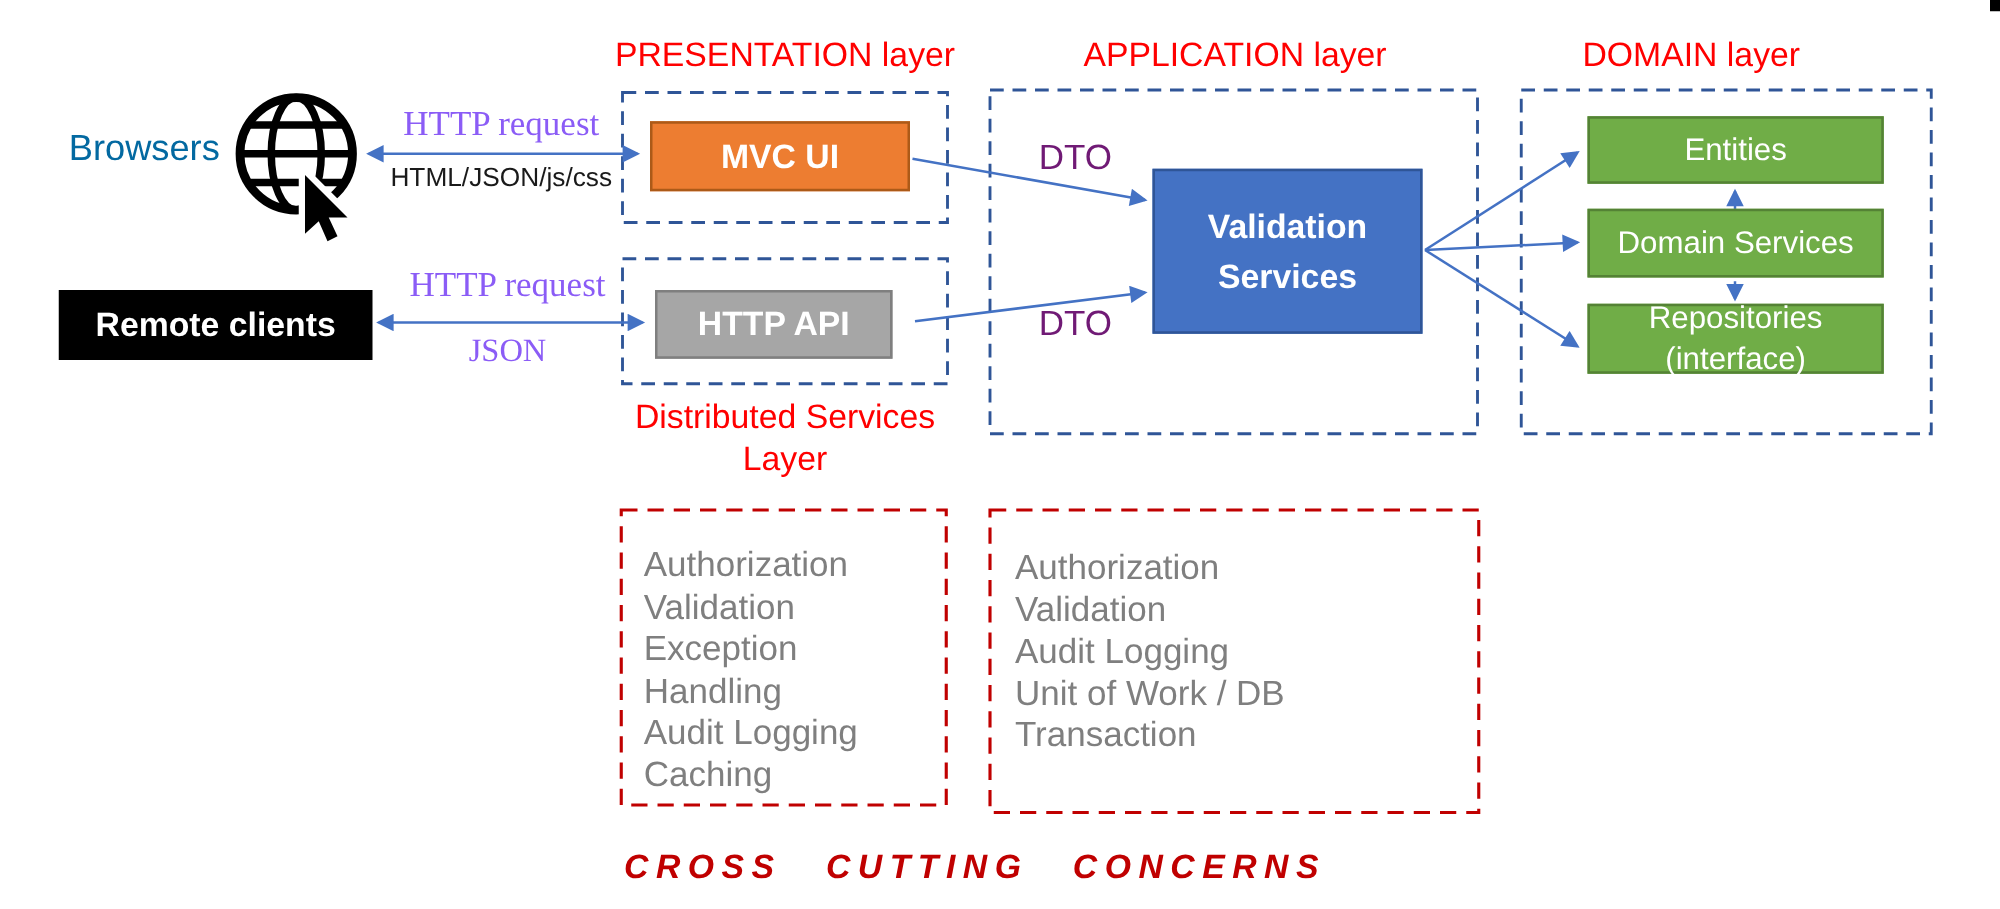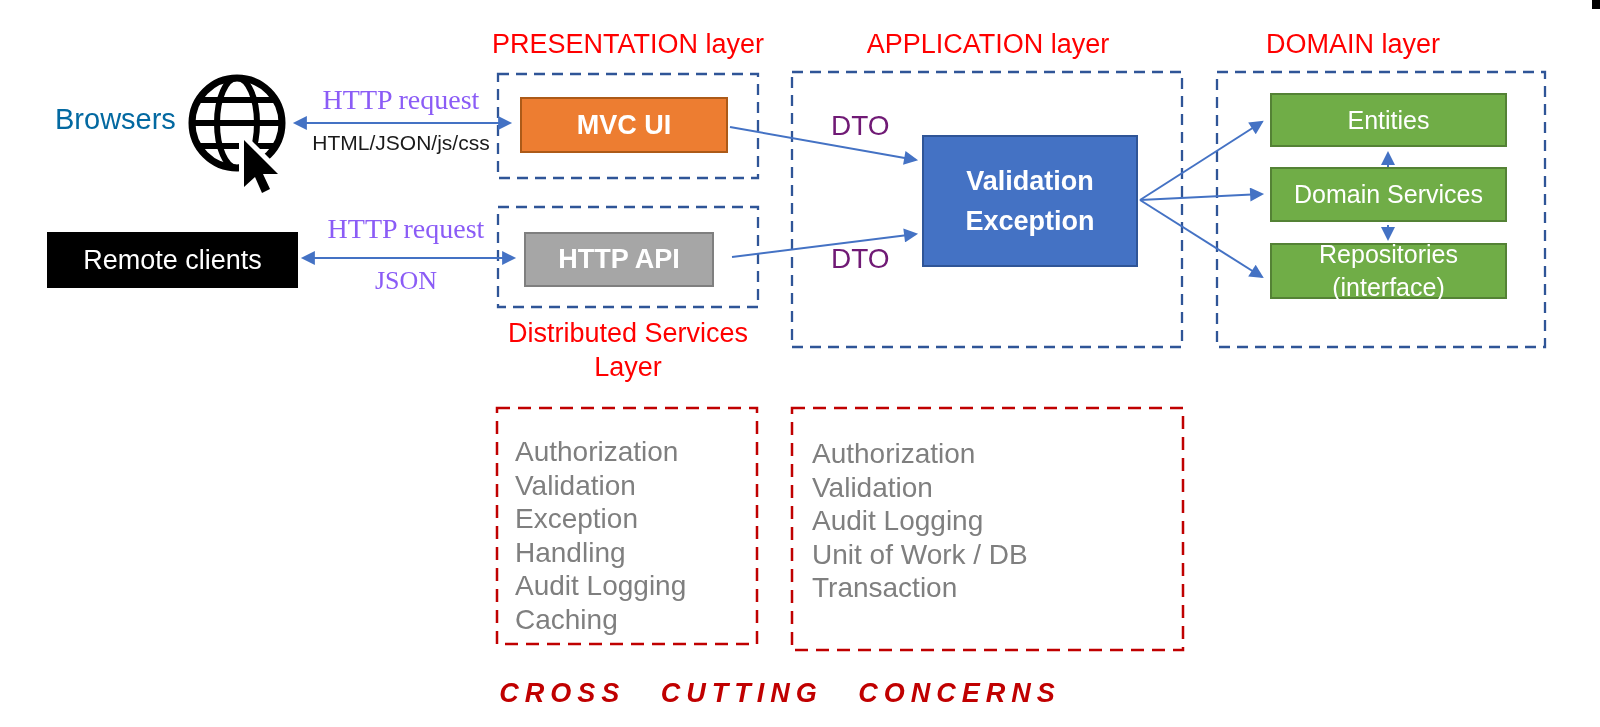--- a/index.html
+++ b/index.html
@@ -12,21 +12,21 @@
     color:#ff0000;font-size:27px;font-weight:400;text-align:center;line-height:34px;
   }
   .solid-box{
     display:flex;justify-content:center;flex-direction:column;
     box-sizing:border-box;text-align:center;
   }
   .box-mvc{background:#ED7D31;border:2px solid #AC5A18;color:#fff;font-weight:bold;font-size:27px;}
   .box-api{background:#A6A6A6;border:2px solid #7F7F7F;color:#fff;font-weight:bold;font-size:27px;}
   .box-app{background:#4472C4;border:2px solid #2F5597;color:#fff;font-weight:bold;font-size:27px;line-height:40px;}
   .box-green{background:#70AD47;border:2px solid #548235;color:#fff;font-size:25px;line-height:33px;}
-  .box-black{background:#000;color:#fff;font-size:27px;}
+  .box-black{background:#000;color:#fff;font-size:27px;font-weight:bold;}
   .flow-label{color:#8b5cf6;font-size:28px;text-align:center;font-family:Liberation Serif, serif;}
   .flow-sublabel{color:#1a1a1a;font-size:21px;text-align:center;}
   .dto-label{color:#701a75;font-size:28px;}
   .concern-list{color:#7F7F7F;font-size:28px;line-height:33.5px;}
   .cross-cutting{
     color:#C00000;font-size:27px;font-style:italic;font-weight:600;
     letter-spacing:6px;word-spacing:22px;text-align:center;
   }
   svg .line{stroke:#4472C4;stroke-width:2;fill:none;}
   svg .dashed-blue{stroke:#2F5597;stroke-width:2.3;fill:none;stroke-dasharray:11 7;}
@@ -99,21 +99,21 @@
 
   <div class="abs solid-box box-mvc" style="left:520px;top:97px;width:208px;height:56px;">
     <span>MVC UI</span>
   </div>
   <div class="abs solid-box box-api" style="left:524px;top:232px;width:190px;height:55px;">
     <span>HTTP API</span>
   </div>
 
   <div class="abs solid-box box-app" style="left:922px;top:135px;width:216px;height:132px;">
     <div>Validation</div>
-    <div>Exception</div>
+    <div>Services</div>
   </div>
 
   <div class="abs solid-box box-green" style="left:1270px;top:167px;width:237px;height:55px;">
     <span>Domain Services</span>
   </div>
   <div class="abs solid-box box-green" style="left:1270px;top:93px;width:237px;height:54px;">
     <span>Entities</span>
   </div>
   <div class="abs solid-box box-green" style="left:1270px;top:243px;width:237px;height:56px;">
     <div>Repositories</div>

